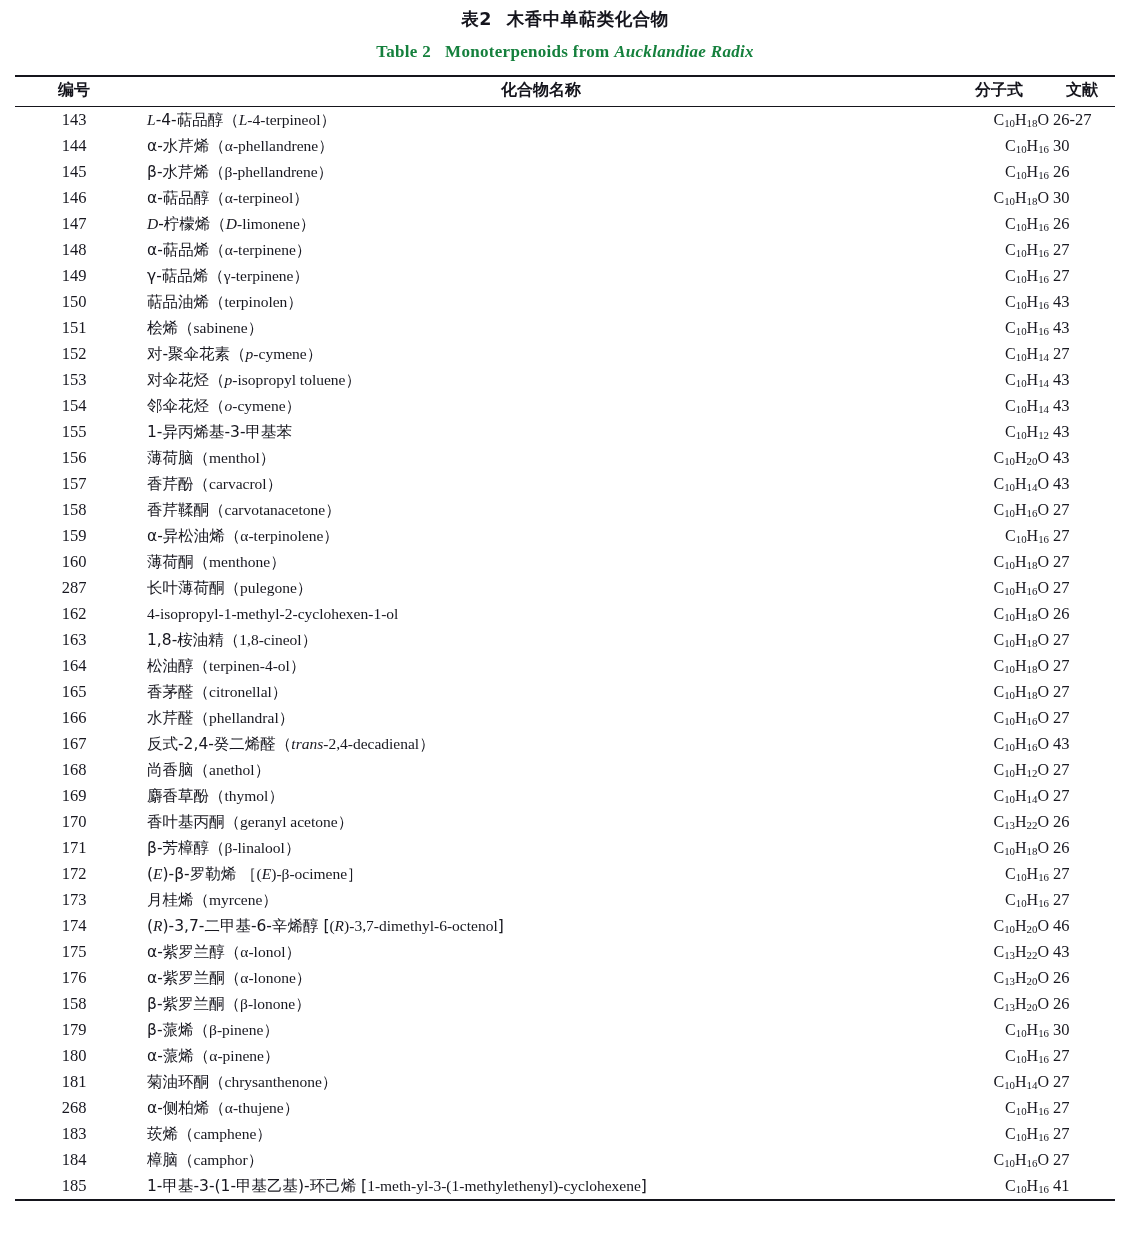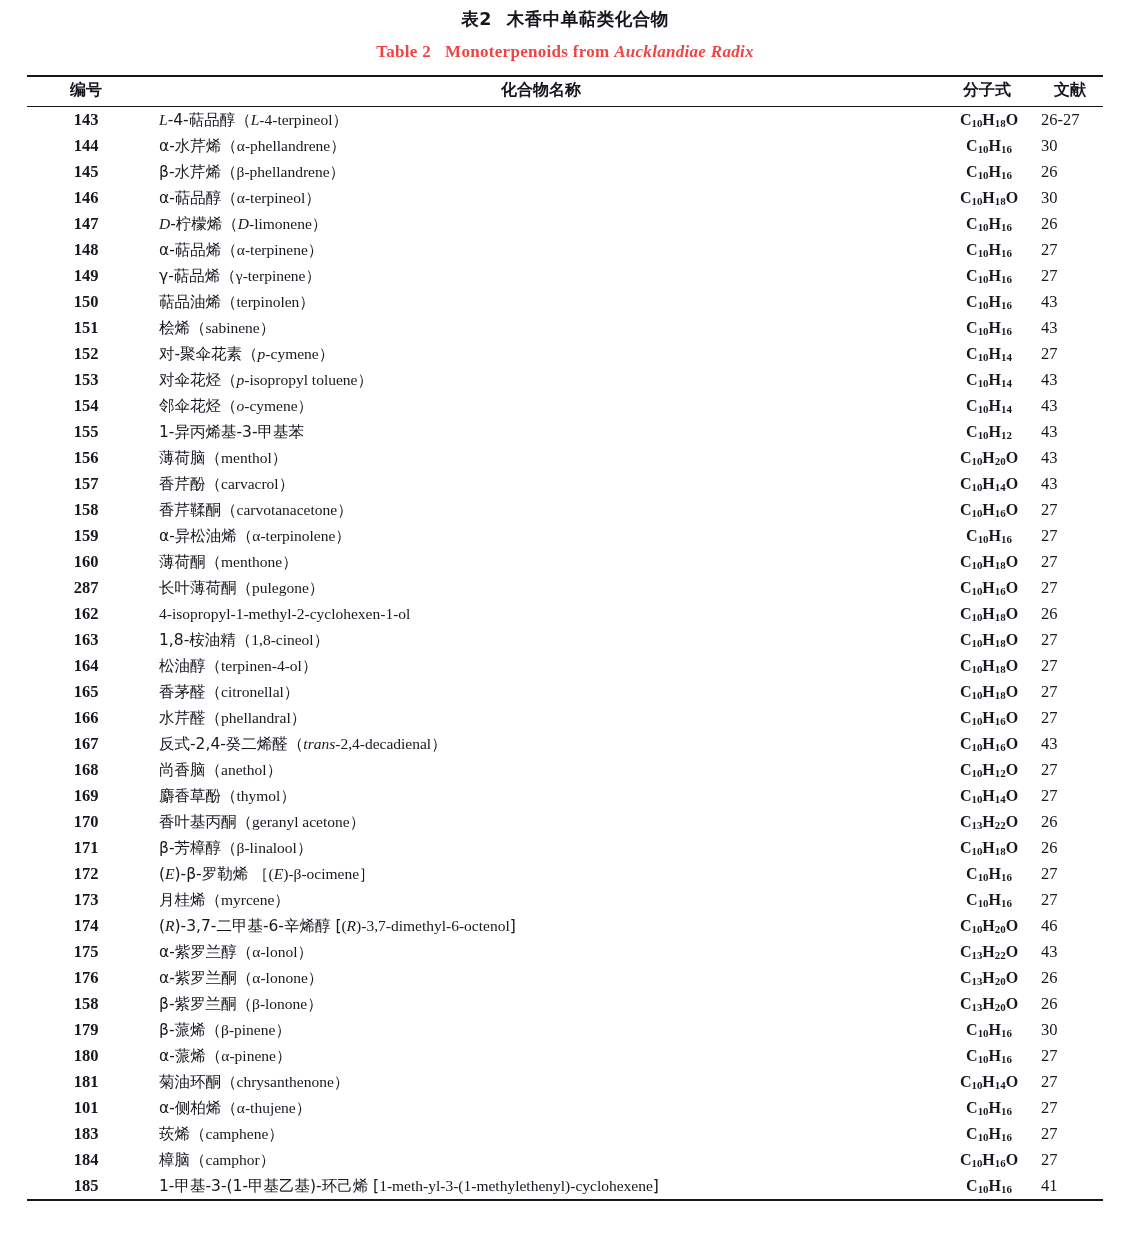--- a/index.html
+++ b/index.html
@@ -12,41 +12,41 @@
     height: 1240px;
     font-family: "Liberation Serif", "DejaVu Serif", serif;
     color: #1a1a22;
     overflow: hidden;
   }
   .page {
     position: relative;
     width: 1130px;
     height: 1240px;
     box-sizing: border-box;
-    padding: 0 27px;
+    padding: 0 15px;
   }
   .title-zh {
     text-align: center;
     font-family: "DejaVu Sans", "Liberation Sans", sans-serif;
     font-weight: bold;
     font-size: 17.5px;
     letter-spacing: 0.5px;
     padding-top: 9px;
     line-height: 1.2;
     color: #14141c;
   }
   .title-zh .tnum { letter-spacing: 2px; }
   .title-en {
     text-align: center;
     font-family: "Liberation Serif", "DejaVu Serif", serif;
     font-weight: bold;
     font-size: 17px;
     padding-top: 12px;
     letter-spacing: 0.3px;
-    color: #ef4444;
+    color: #15803d;
   }
   .title-en .sp { display: inline-block; width: 14px; }
   .title-en i { font-style: italic; }
 
   table.tbl {
     width: 100%;
     border-collapse: collapse;
     margin-top: 13px;
     table-layout: fixed;
   }
@@ -88,37 +88,35 @@
     font-size: 16.5px;
     padding: 0;
     height: 26px;
     vertical-align: middle;
     color: #17171f;
   }
   td.c-no {
     width: 118px;
     text-align: center;
     font-family: "Liberation Serif", "DejaVu Serif", serif;
-    font-weight: bold;
   }
   td.c-name {
     text-align: left;
     padding-left: 14px;
     font-family: "DejaVu Sans", "Liberation Sans", sans-serif;
     font-size: 15.5px;
     white-space: nowrap;
   }
   td.c-form {
     width: 100px;
-    text-align: center;
+    text-align: right;
     padding-left: 4px;
     font-family: "Liberation Serif", "DejaVu Serif", serif;
     font-size: 16px;
     white-space: nowrap;
-    font-weight: bold;
   }
   td.c-ref {
     width: 66px;
     text-align: left;
     padding-left: 4px;
     font-family: "Liberation Serif", "DejaVu Serif", serif;
     font-size: 16.5px;
     white-space: nowrap;
   }
   td.c-form sub {
@@ -385,21 +383,21 @@
           <td class="c-form">C<sub>10</sub>H<sub>16</sub></td>
           <td class="c-ref">27</td>
         </tr>
         <tr>
           <td class="c-no">181</td>
           <td class="c-name">菊油环酮（<span class="en">chrysanthenone</span>）</td>
           <td class="c-form">C<sub>10</sub>H<sub>14</sub>O</td>
           <td class="c-ref">27</td>
         </tr>
         <tr>
-          <td class="c-no">101</td>
+          <td class="c-no">268</td>
           <td class="c-name">α-侧柏烯（<span class="en">α-thujene</span>）</td>
           <td class="c-form">C<sub>10</sub>H<sub>16</sub></td>
           <td class="c-ref">27</td>
         </tr>
         <tr>
           <td class="c-no">183</td>
           <td class="c-name">莰烯（<span class="en">camphene</span>）</td>
           <td class="c-form">C<sub>10</sub>H<sub>16</sub></td>
           <td class="c-ref">27</td>
         </tr>

